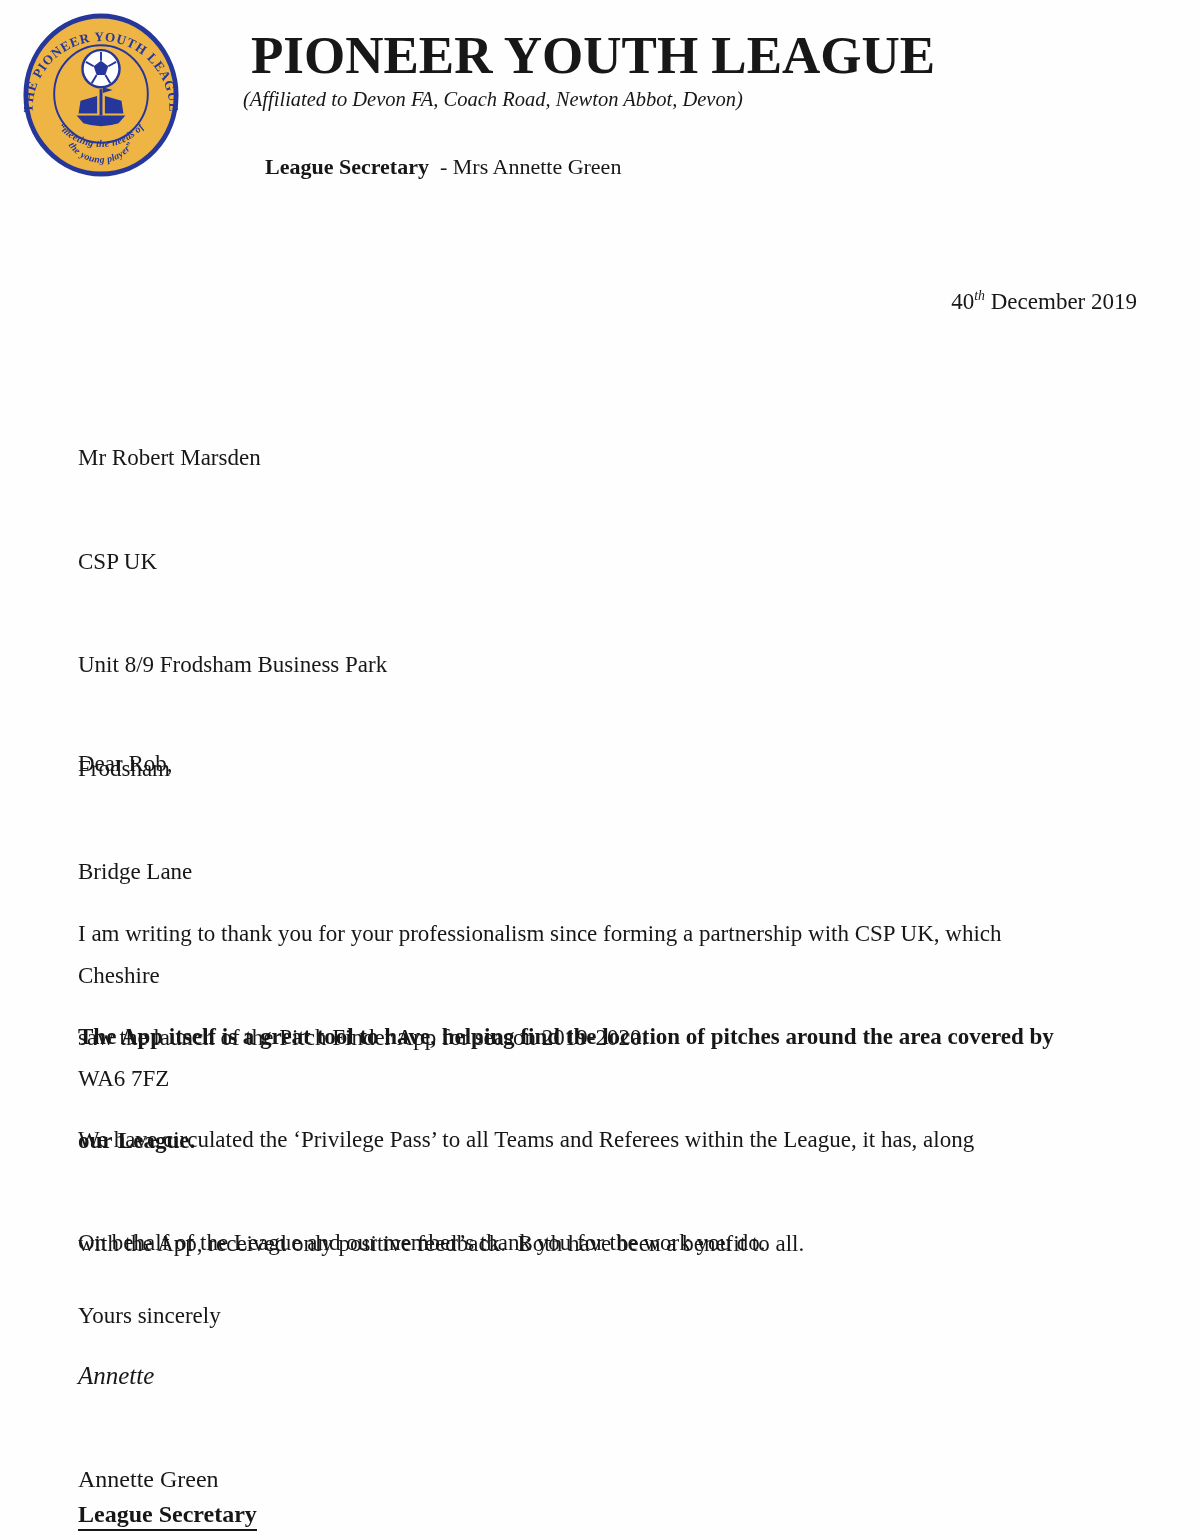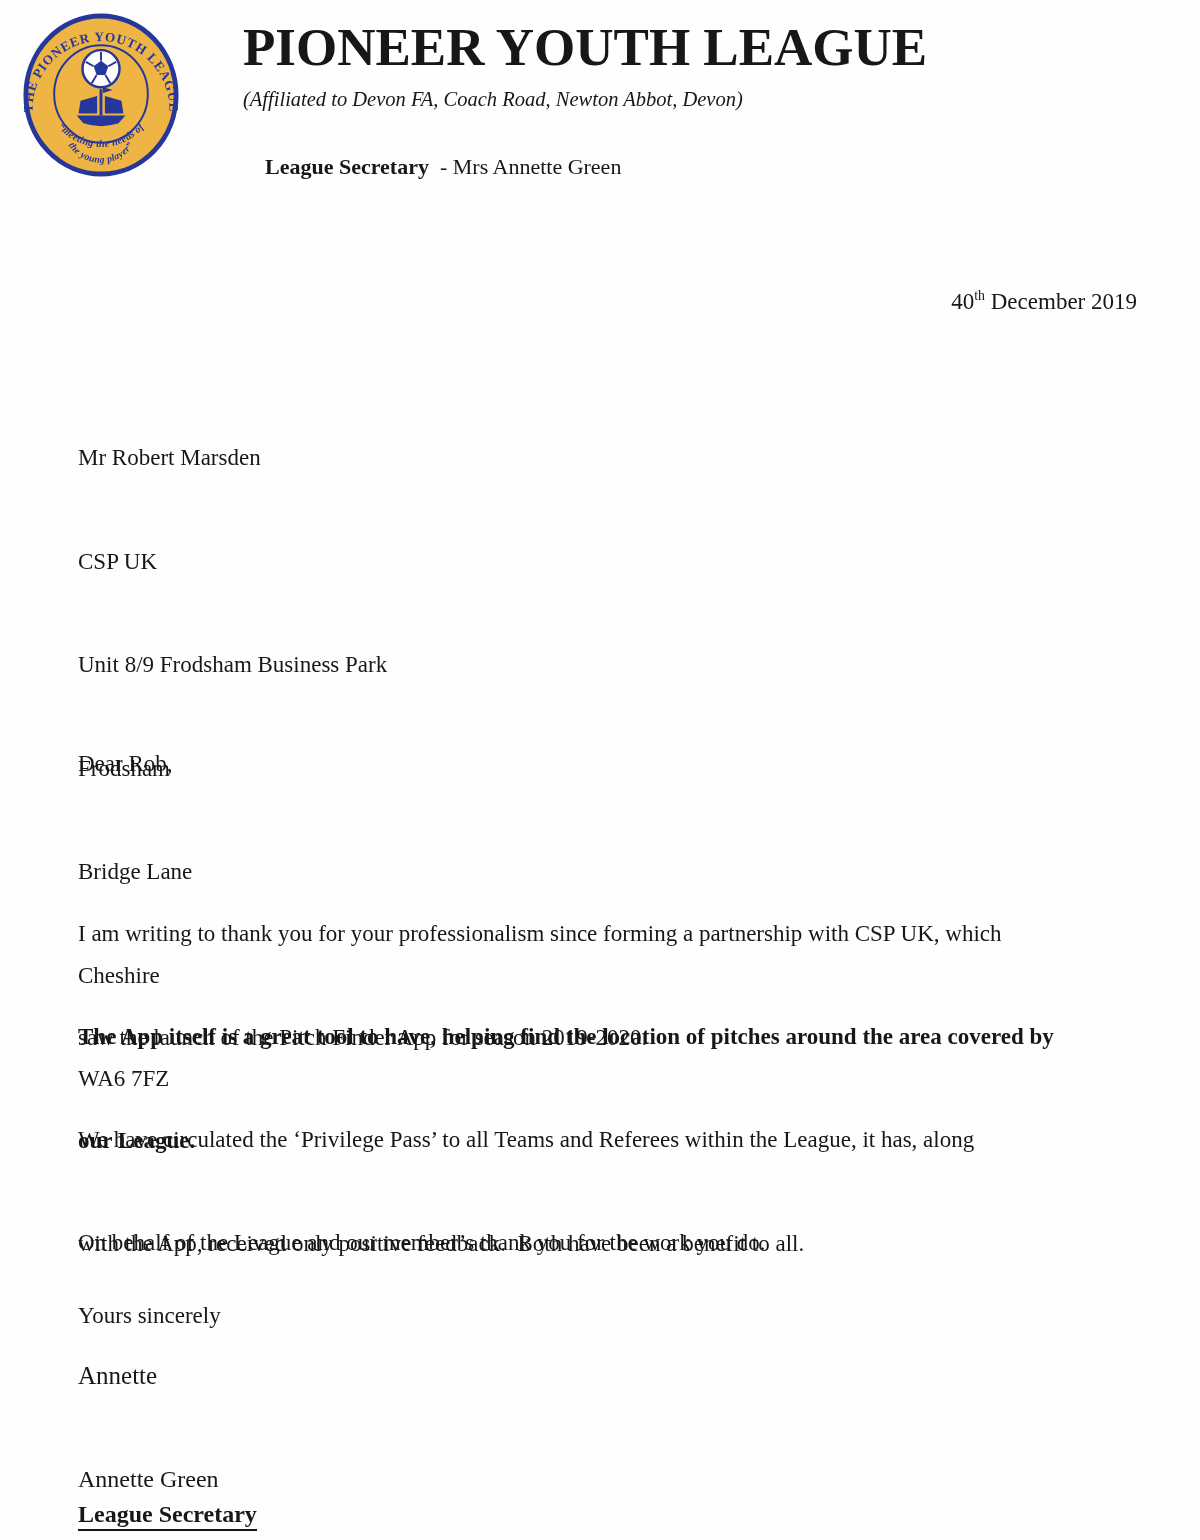--- a/index.html
+++ b/index.html
@@ -54,20 +54,21 @@
     position: absolute;
     right: 63px;
     top: 263px;
     font-size: 23px;
     white-space: pre;
   }
   .date-line sup {
     font-size: 0.6em;
     vertical-align: super;
     line-height: 0;
+    font-style: italic;
   }
   .recipient {
     position: absolute;
     left: 78px;
     top: 372px;
     font-size: 23px;
     line-height: 34.5px;
     white-space: pre;
   }
   .salutation {
@@ -95,20 +96,21 @@
     top: 1259px;
     font-size: 23px;
     white-space: pre;
     margin-top: 44px;
   }
   .signature {
     position: absolute;
     left: 78px;
     top: 1362px;
     font-size: 25px;
+    font-style: italic;
     white-space: pre;
   }
   .signer-name {
     position: absolute;
     left: 78px;
     top: 1466px;
     font-size: 24px;
     font-weight: normal;
     white-space: pre;
   }
@@ -170,21 +172,21 @@
       <textPath href="#arcTop" startOffset="50%" text-anchor="middle">THE PIONEER YOUTH LEAGUE</textPath>
     </text>
     <text class="ring-text" font-size="10.5" font-style="italic" letter-spacing="0.3">
       <textPath href="#arcB1" startOffset="50%" text-anchor="middle">“meeting the needs of</textPath>
     </text>
     <text class="ring-text" font-size="10" font-style="italic" letter-spacing="0.3">
       <textPath href="#arcB2" startOffset="50%" text-anchor="middle">the young player”</textPath>
     </text>
   </svg>
 
-  <h1 class="hdr-title" style="margin:0;text-align:right;">PIONEER YOUTH LEAGUE</h1>
+  <h1 class="hdr-title" style="margin:8px;text-align:right;">PIONEER YOUTH LEAGUE</h1>
 
   <div class="hdr-subtitle">(Affiliated to Devon FA, Coach Road, Newton Abbot, Devon)</div>
 
   <div class="hdr-secretary">
     <span class="label">League Secretary</span><span>  - Mrs Annette Green</span>
   </div>
 
   <div class="date-line">
     <span>40</span><sup>th</sup><span> December 2019</span>
   </div>

